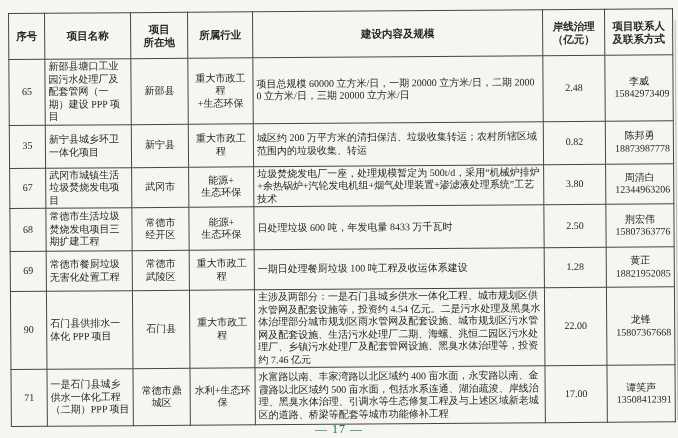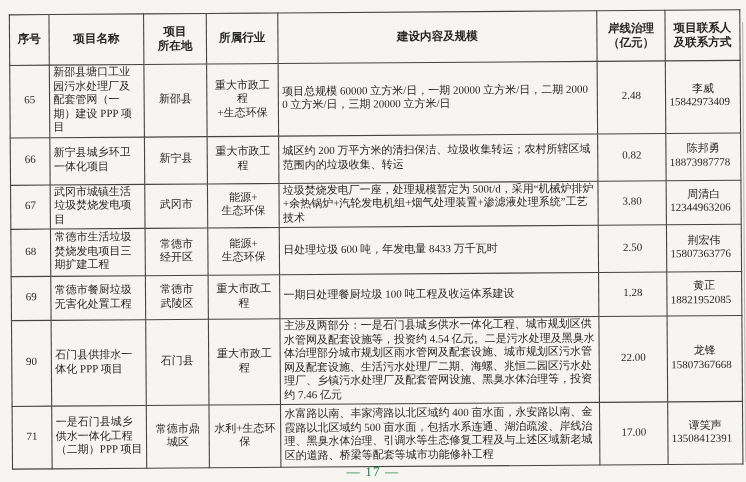--- a/index.html
+++ b/index.html
@@ -34,21 +34,21 @@
   .prewrap{white-space:pre-line;margin-left:32px;}
   tr.h-head{height:46px;}
   tr.r65{height:58px;}
   tr.r66{height:43px;}
   tr.r67{height:38px;}
   tr.r68{height:43px;}
   tr.r69{height:40px;}
   tr.r70{height:75px;}
   tr.r71{height:57px;}
   .contact-name{display:block;text-align:center;font-family:Liberation Serif, serif;}
-  .contact-phone{display:block;text-align:left;letter-spacing:0px;}
+  .contact-phone{display:block;text-align:right;letter-spacing:0px;}
   .footer-num{
     position:absolute;left:0;right:0;top:422px;text-align:center;
     font-size:12px;color:#15803d;letter-spacing:1px;
   }
   .edge-artifact{
     position:absolute;top:20px;right:1px;width:1px;height:400px;
     background:rgba(70,70,70,0.35);
     transform:rotate(-0.4deg);
   }
 </style>
@@ -88,21 +88,21 @@
         <td class="c-center prewrap">重大市政工程
 +生态环保</td>
         <td class="c-left">项目总规模 60000 立方米/日，一期 20000 立方米/日，二期 20000 立方米/日，三期 20000 立方米/日</td>
         <td class="c-center">2.48</td>
         <td class="c-center">
           <span class="contact-name">李威</span>
           <span class="contact-phone">15842973409</span>
         </td>
       </tr>
       <tr class="r66">
-        <td class="c-center">66</td>
+        <td class="c-center">35</td>
         <td class="c-left">新宁县城乡环卫一体化项目</td>
         <td class="c-center prewrap">新宁县</td>
         <td class="c-center prewrap">重大市政工程</td>
         <td class="c-left">城区约 200 万平方米的清扫保洁、垃圾收集转运；农村所辖区域范围内的垃圾收集、转运</td>
         <td class="c-center">0.82</td>
         <td class="c-center">
           <span class="contact-name">陈邦勇</span>
           <span class="contact-phone">18873987778</span>
         </td>
       </tr>

